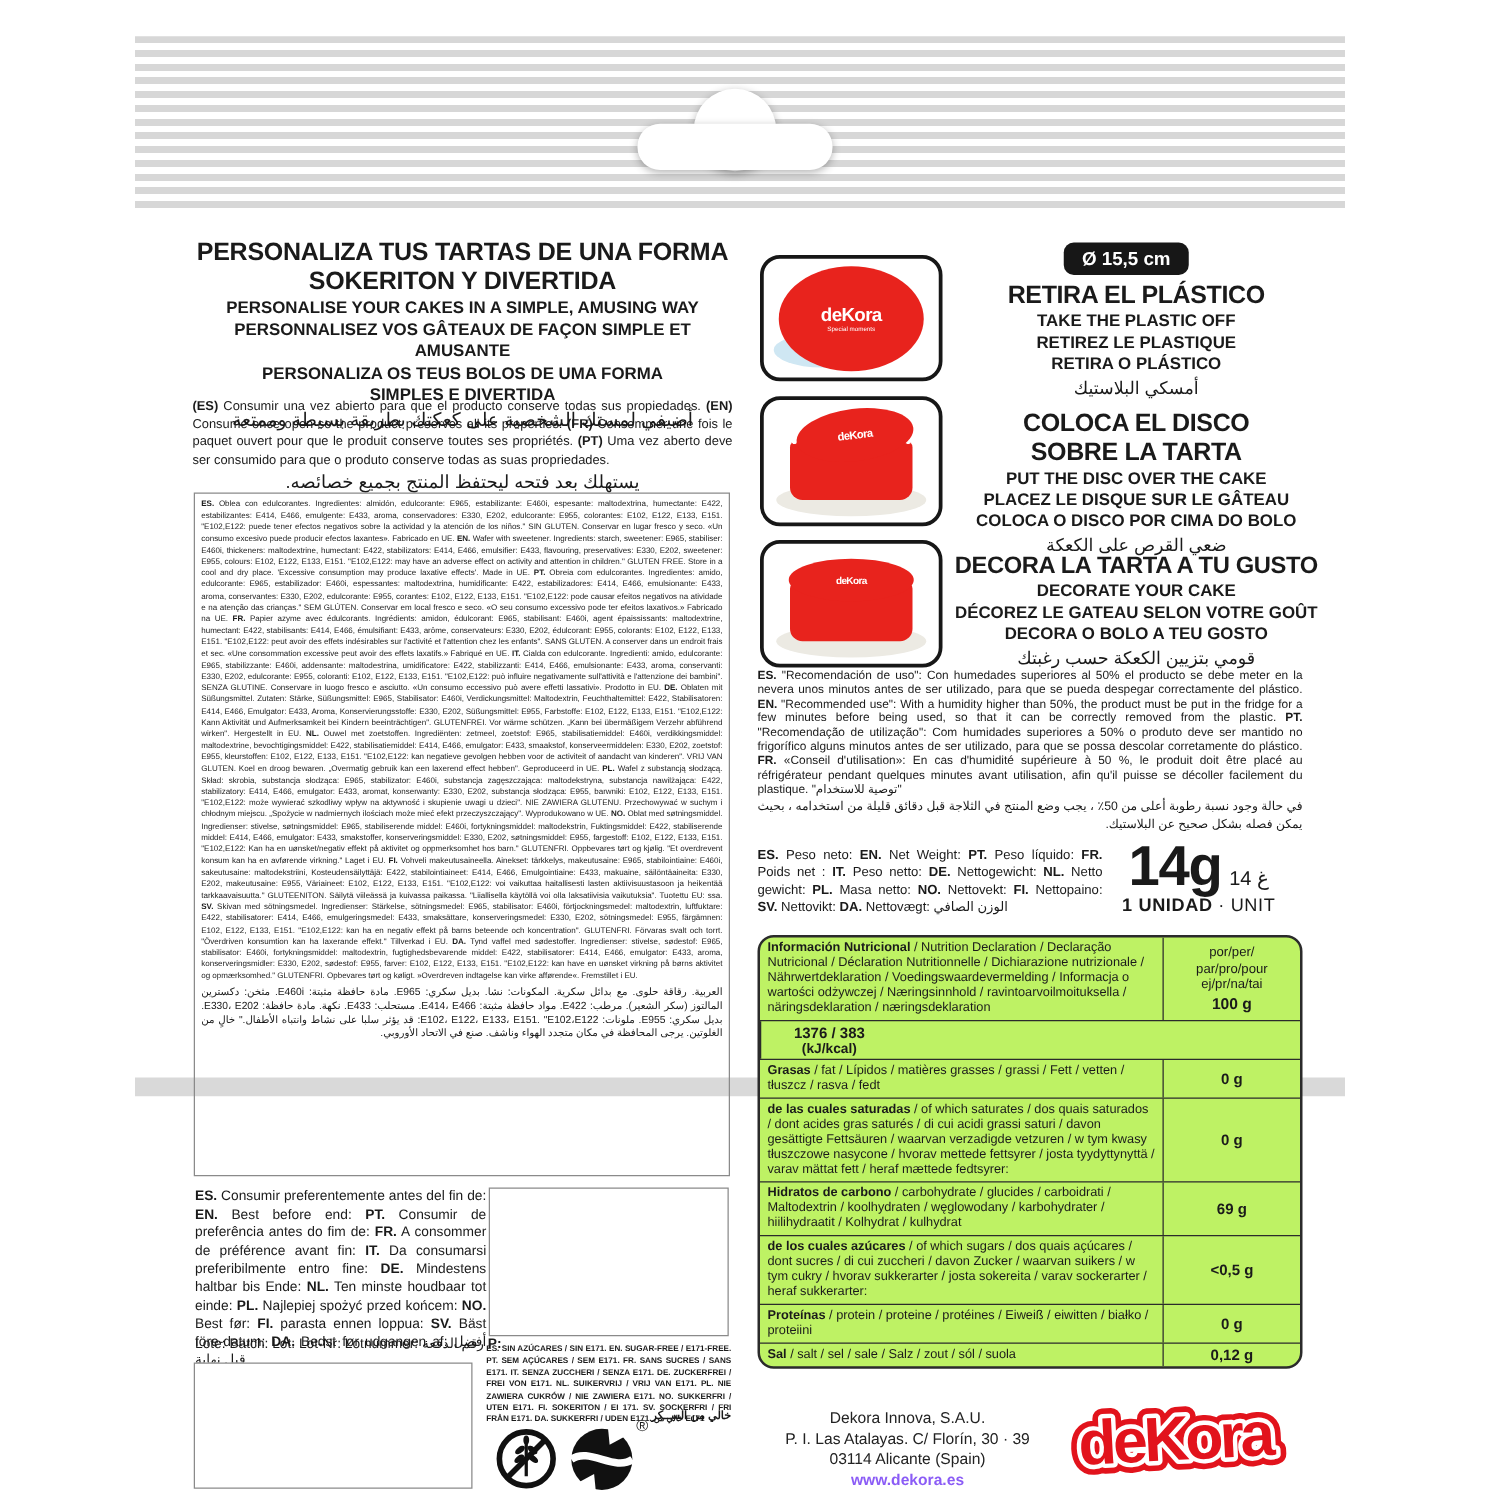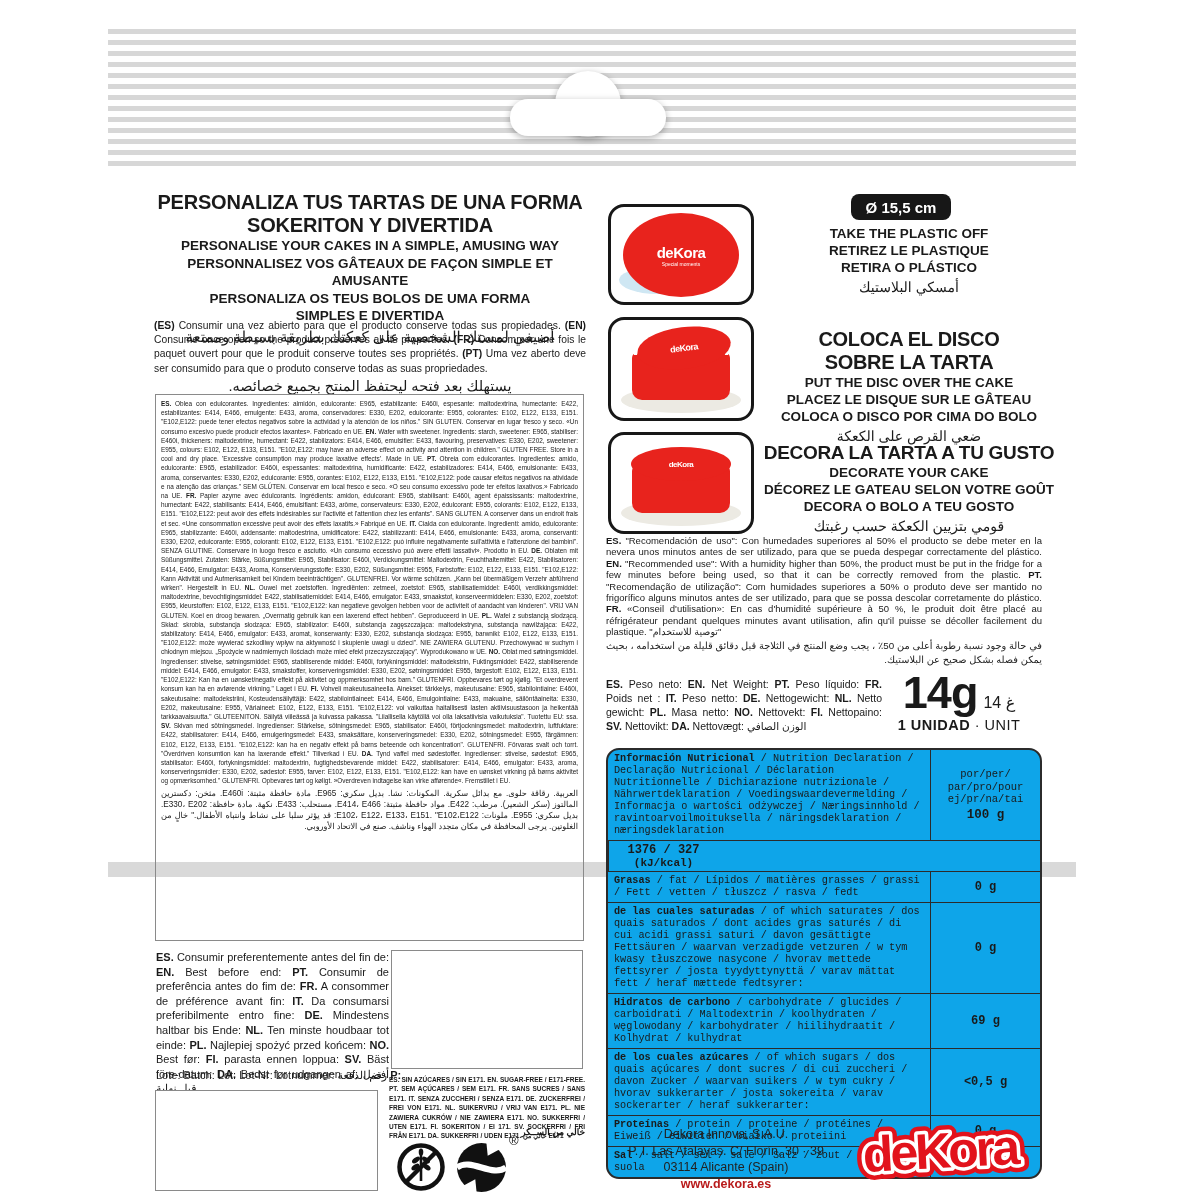--- a/index.html
+++ b/index.html
@@ -69,32 +69,32 @@
   .step-ar{font-size:14px;line-height:22px;direction:rtl;}
   .usage{position:absolute;left:498px;top:506px;width:436px;font-size:9.5px;line-height:11.4px;text-align:justify;}
   .usage-ar{font-size:9.8px;line-height:14.5px;direction:rtl;text-align:justify;margin-top:1px;}
   .wt-labels{position:absolute;left:498px;top:648px;width:276px;font-size:10.5px;line-height:14px;text-align:justify;}
   .wt{position:absolute;left:758px;top:638px;width:186px;text-align:center;}
   .wt-big{font-size:45px;font-weight:bold;letter-spacing:-1px;}
   .wt-ar{font-size:16px;margin-left:6px;}
   .wt-unit{font-size:14.5px;margin-top:-2px;letter-spacing:0.5px;}
 
   .ntable{position:absolute;left:498px;top:719px;width:436px;border:2.5px solid #2b2b2b;border-radius:13px;
-          box-sizing:border-box;overflow:hidden;background:#0ea5e9;font-family:Liberation Mono, monospace;}
+          box-sizing:border-box;overflow:hidden;background:#bef264;}
   .nrow{display:flex;border-top:1.5px solid #2b2b2b;}
   .nrow:first-child{border-top:none;}
   .ncell-l{flex:1;padding:3px 6px;font-size:10.2px;line-height:12px;}
   .ncell-v{width:110px;border-left:1.5px solid #2b2b2b;display:flex;flex-direction:column;align-items:center;
            justify-content:center;font-size:12px;font-weight:bold;text-align:center;padding:2px;box-sizing:border-box;}
   .ncell-v .small{font-size:10.5px;font-weight:normal;line-height:12.5px;}
   .n100{font-size:12.5px;font-weight:bold;margin-top:2px;}
   .nv2{font-size:11px;text-align:center;}
 
   .footer-addr{position:absolute;left:500px;top:1097px;width:236px;text-align:center;font-size:12.5px;line-height:16.5px;color:#222;}
-  .footer-web{font-weight:bold;color:#b91c1c;}
+  .footer-web{font-weight:bold;color:#8b5cf6;}
   .footer-logo{position:absolute;left:727px;top:1085px;width:210px;height:80px;}
 </style>
 </head>
 <body>
 
 <div class="canvas">
   <div class="package">
 
     <div class="bag-top"></div>
     <div class="tab-bump"></div>
@@ -173,20 +173,21 @@
       <div class="plate"></div>
       <div class="disc-flat">
         <div class="disc-logo xs">deKora</div>
       </div>
       <div class="cake">
           <div class="pearls"></div>
         </div>
     </div>
 
     <div class="step-text st1">
+      <div class="step-title">RETIRA EL PLÁSTICO</div>
       <div class="step-sub">TAKE THE PLASTIC OFF</div>
       <div class="step-sub">RETIREZ LE PLASTIQUE</div>
       <div class="step-sub">RETIRA O PLÁSTICO</div>
       <div class="step-ar" dir="rtl">أمسكي البلاستيك</div>
     </div>
 
     <div class="step-text st2">
       <div class="step-title">COLOCA EL DISCO</div>
       <div class="step-title">SOBRE LA TARTA</div>
       <div class="step-sub">PUT THE DISC OVER THE CAKE</div>
@@ -219,21 +220,21 @@
         <div class="ncell-l"><span class="b">Información Nutricional</span><span> / Nutrition Declaration / Declaração Nutricional / Déclaration Nutritionnelle / Dichiarazione nutrizionale / Nährwertdeklaration / Voedingswaardevermelding / Informacja o wartości odżywczej / Næringsinnhold / ravintoarvoilmoituksella / näringsdeklaration / næringsdeklaration</span></div>
         <div class="ncell-v">
           <div class="small">por/per/</div>
           <div class="small">par/pro/pour</div>
           <div class="small">ej/pr/na/tai</div>
           <div class="n100">100 g</div>
         </div>
       </div>
       <div class="nrow">
         <div class="ncell-v">
-            <div>1376 / 327</div>
+            <div>1376 / 383</div>
             <div class="nv2">(kJ/kcal)</div>
           </div>
       </div>
       <div class="nrow">
         <div class="ncell-l"><span class="b">Grasas</span><span> / fat / Lípidos / matières grasses / grassi / Fett / vetten / tłuszcz / rasva / fedt</span></div>
         <div class="ncell-v">
             <div>0 g</div>
           </div>
       </div>
       <div class="nrow">

